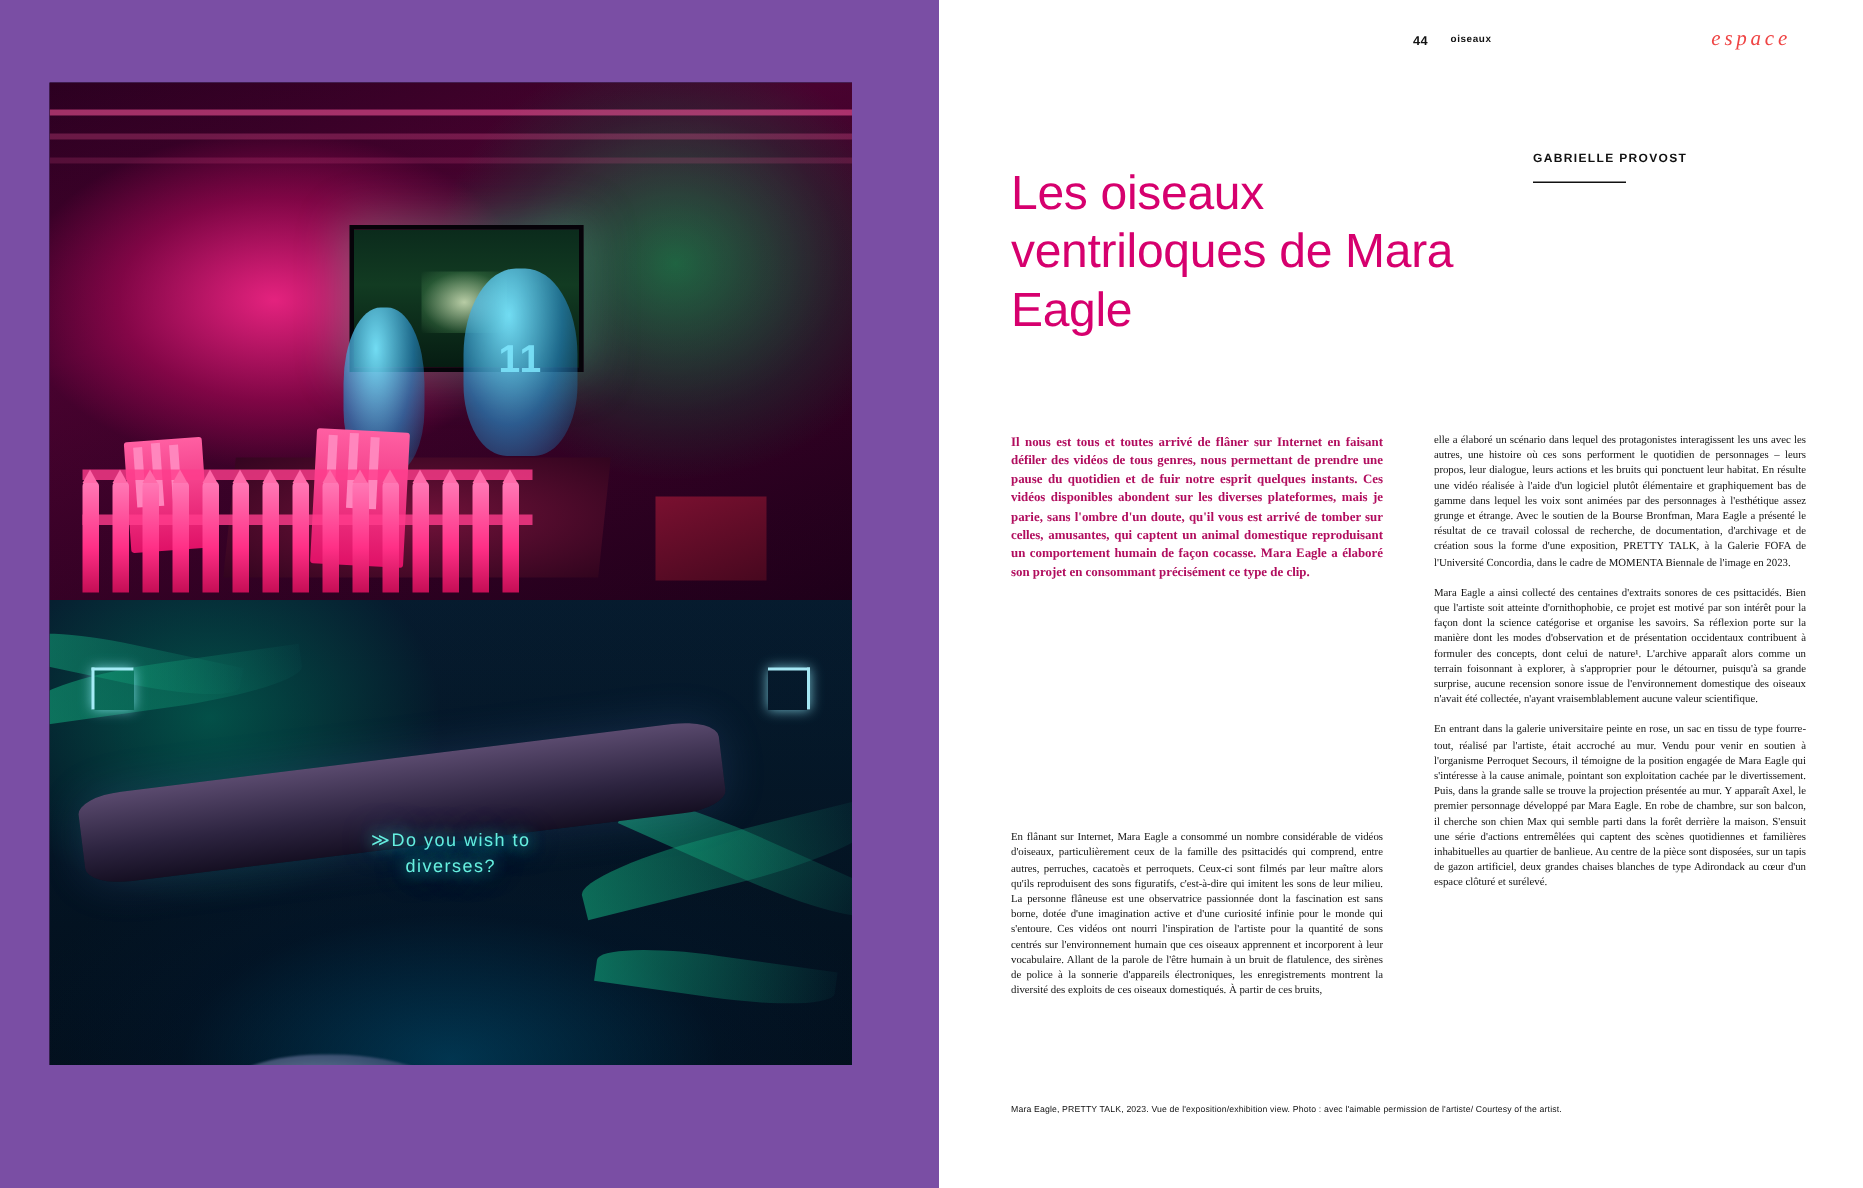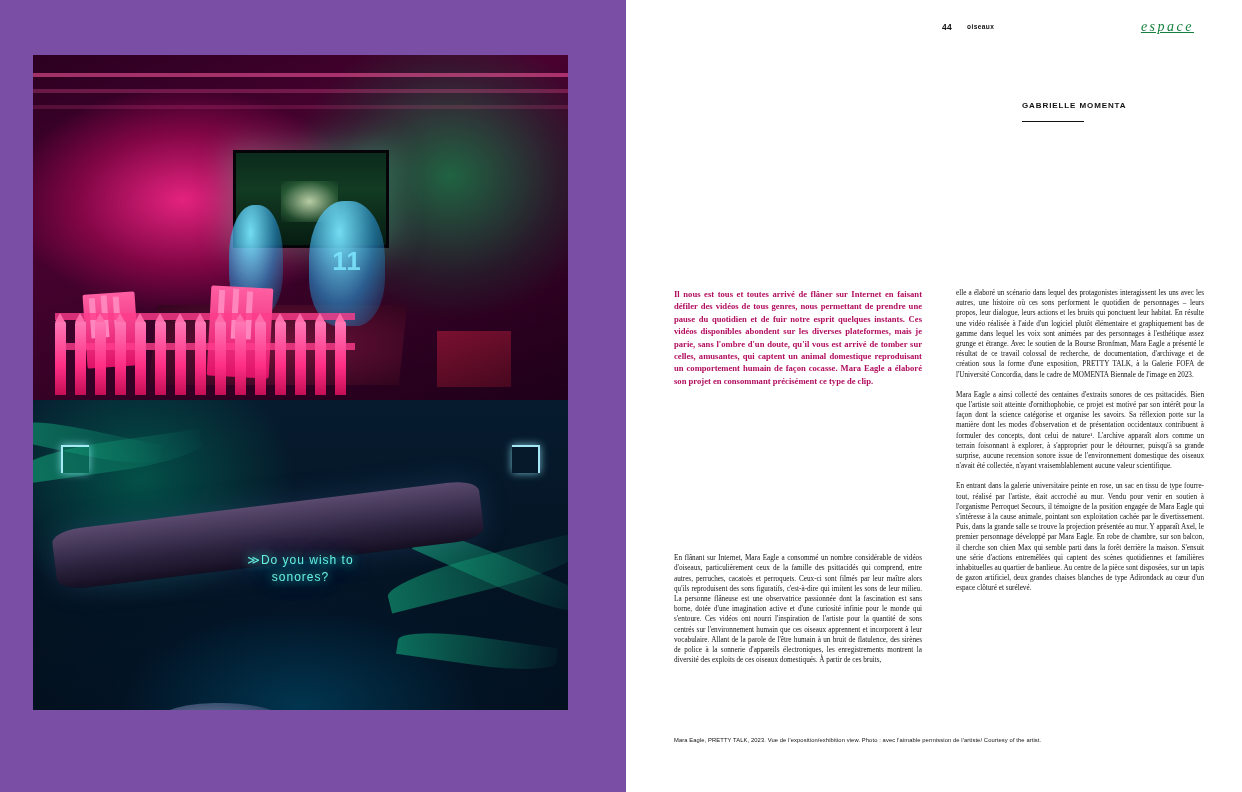--- a/index.html
+++ b/index.html
@@ -71,21 +71,21 @@
     width: 38%; height: 45%;
     background: radial-gradient(ellipse at center, rgba(240,255,210,0.75) 0%, rgba(120,200,120,0.2) 70%, rgba(0,0,0,0) 100%);
   }
   .figure {
     position: absolute;
     background: radial-gradient(ellipse at 40% 25%, rgba(120,230,255,0.95) 0%, rgba(40,140,200,0.65) 55%, rgba(10,40,90,0.2) 100%);
     border-radius: 46% 46% 38% 38%;
     filter: blur(0.3px);
   }
   .fig-a { left: 196px; top: 150px; width: 54px; height: 110px; }
-  .fig-b { left: 276px; top: 146px; width: 76px; height: 125px; }
+  .fig-b { left: 276px; top: 124px; width: 76px; height: 125px; }
   .fig-b .num {
     position: absolute;
     left: 50%; top: 36%;
     transform: translateX(-50%);
     color: #7fe8ff;
     font-family: "Liberation Sans", sans-serif;
     font-size: 26px;
     font-weight: 700;
     letter-spacing: 1px;
     opacity: 0.85;
@@ -242,23 +242,22 @@
     font-weight: 700;
     color: #111;
     letter-spacing: 0.4px;
   }
   .masthead {
     position: absolute;
     right: 48px; top: -3px;
     font-family: "Liberation Serif", serif;
     font-style: italic;
     font-size: 14px;
-    color: #15803d;
+    color: #ef4444;
     letter-spacing: 2.5px;
-    text-decoration: underline;
   }
 
   .headline {
     position: absolute;
     left: 48px;
     top: 88px;
     width: 330px;
     color: #d6006e;
     font-family: "Liberation Sans", sans-serif;
     font-weight: 400;
@@ -392,21 +391,21 @@
         <div class="frond" style="left:-20px; top:14px; width:150px; height:26px; transform:rotate(12deg);"></div>
         <div class="frond" style="left:-10px; top:54px; width:180px; height:30px; transform:rotate(-8deg);"></div>
         <div class="frond" style="right:-30px; top:120px; width:180px; height:30px; transform:rotate(24deg);"></div>
         <div class="frond" style="right:-20px; top:180px; width:200px; height:34px; transform:rotate(-14deg);"></div>
         <div class="frond" style="right:10px; top:226px; width:160px; height:28px; transform:rotate(8deg);"></div>
 
         <div class="log"></div>
 
         <div class="caption-overlay">
           <div>≫Do you wish to</div>
-          <div>sonores?</div>
+          <div>diverses?</div>
         </div>
 
         <div class="cloth"></div>
         <div class="dots">
           <div class="dot" style="left:2px; top:4px;"></div>
           <div class="dot" style="left:16px; top:0px;"></div>
           <div class="dot" style="left:30px; top:8px;"></div>
           <div class="dot" style="left:8px; top:20px;"></div>
           <div class="dot" style="left:24px; top:26px;"></div>
           <div class="dot" style="left:38px; top:18px;"></div>
@@ -422,23 +421,24 @@
   </div>
 
   <div class="right-page">
 
     <div class="folio">
       <span class="folio-num">44</span>
       <span class="folio-section">oiseaux</span>
       <span class="masthead">espace</span>
     </div>
 
+    <h1 class="headline">Les oiseaux ventriloques de Mara Eagle</h1>
 
     <div class="byline">
-      <div class="byline-name">GABRIELLE MOMENTA</div>
+      <div class="byline-name">GABRIELLE PROVOST</div>
       <div class="byline-rule"></div>
     </div>
 
     <div class="columns">
 
       <div class="col col-left">
         <p class="lede">Il nous est tous et toutes arrivé de flâner sur Internet en faisant défiler des vidéos de tous genres, nous permettant de prendre une pause du quotidien et de fuir notre esprit quelques instants. Ces vidéos disponibles abondent sur les diverses plateformes, mais je parie, sans l'ombre d'un doute, qu'il vous est arrivé de tomber sur celles, amusantes, qui captent un animal domestique reproduisant un comportement humain de façon cocasse. Mara Eagle a élaboré son projet en consommant précisément ce type de clip.</p>
         <div class="gap-block"></div>
         <p class="body-par">En flânant sur Internet, Mara Eagle a consommé un nombre considérable de vidéos d'oiseaux, particulièrement ceux de la famille des psittacidés qui comprend, entre autres, perruches, cacatoès et perroquets. Ceux-ci sont filmés par leur maître alors qu'ils reproduisent des sons figuratifs, c'est-à-dire qui imitent les sons de leur milieu. La personne flâneuse est une observatrice passionnée dont la fascination est sans borne, dotée d'une imagination active et d'une curiosité infinie pour le monde qui s'entoure. Ces vidéos ont nourri l'inspiration de l'artiste pour la quantité de sons centrés sur l'environnement humain que ces oiseaux apprennent et incorporent à leur vocabulaire. Allant de la parole de l'être humain à un bruit de flatulence, des sirènes de police à la sonnerie d'appareils électroniques, les enregistrements montrent la diversité des exploits de ces oiseaux domestiqués. À partir de ces bruits,</p>
       </div>

